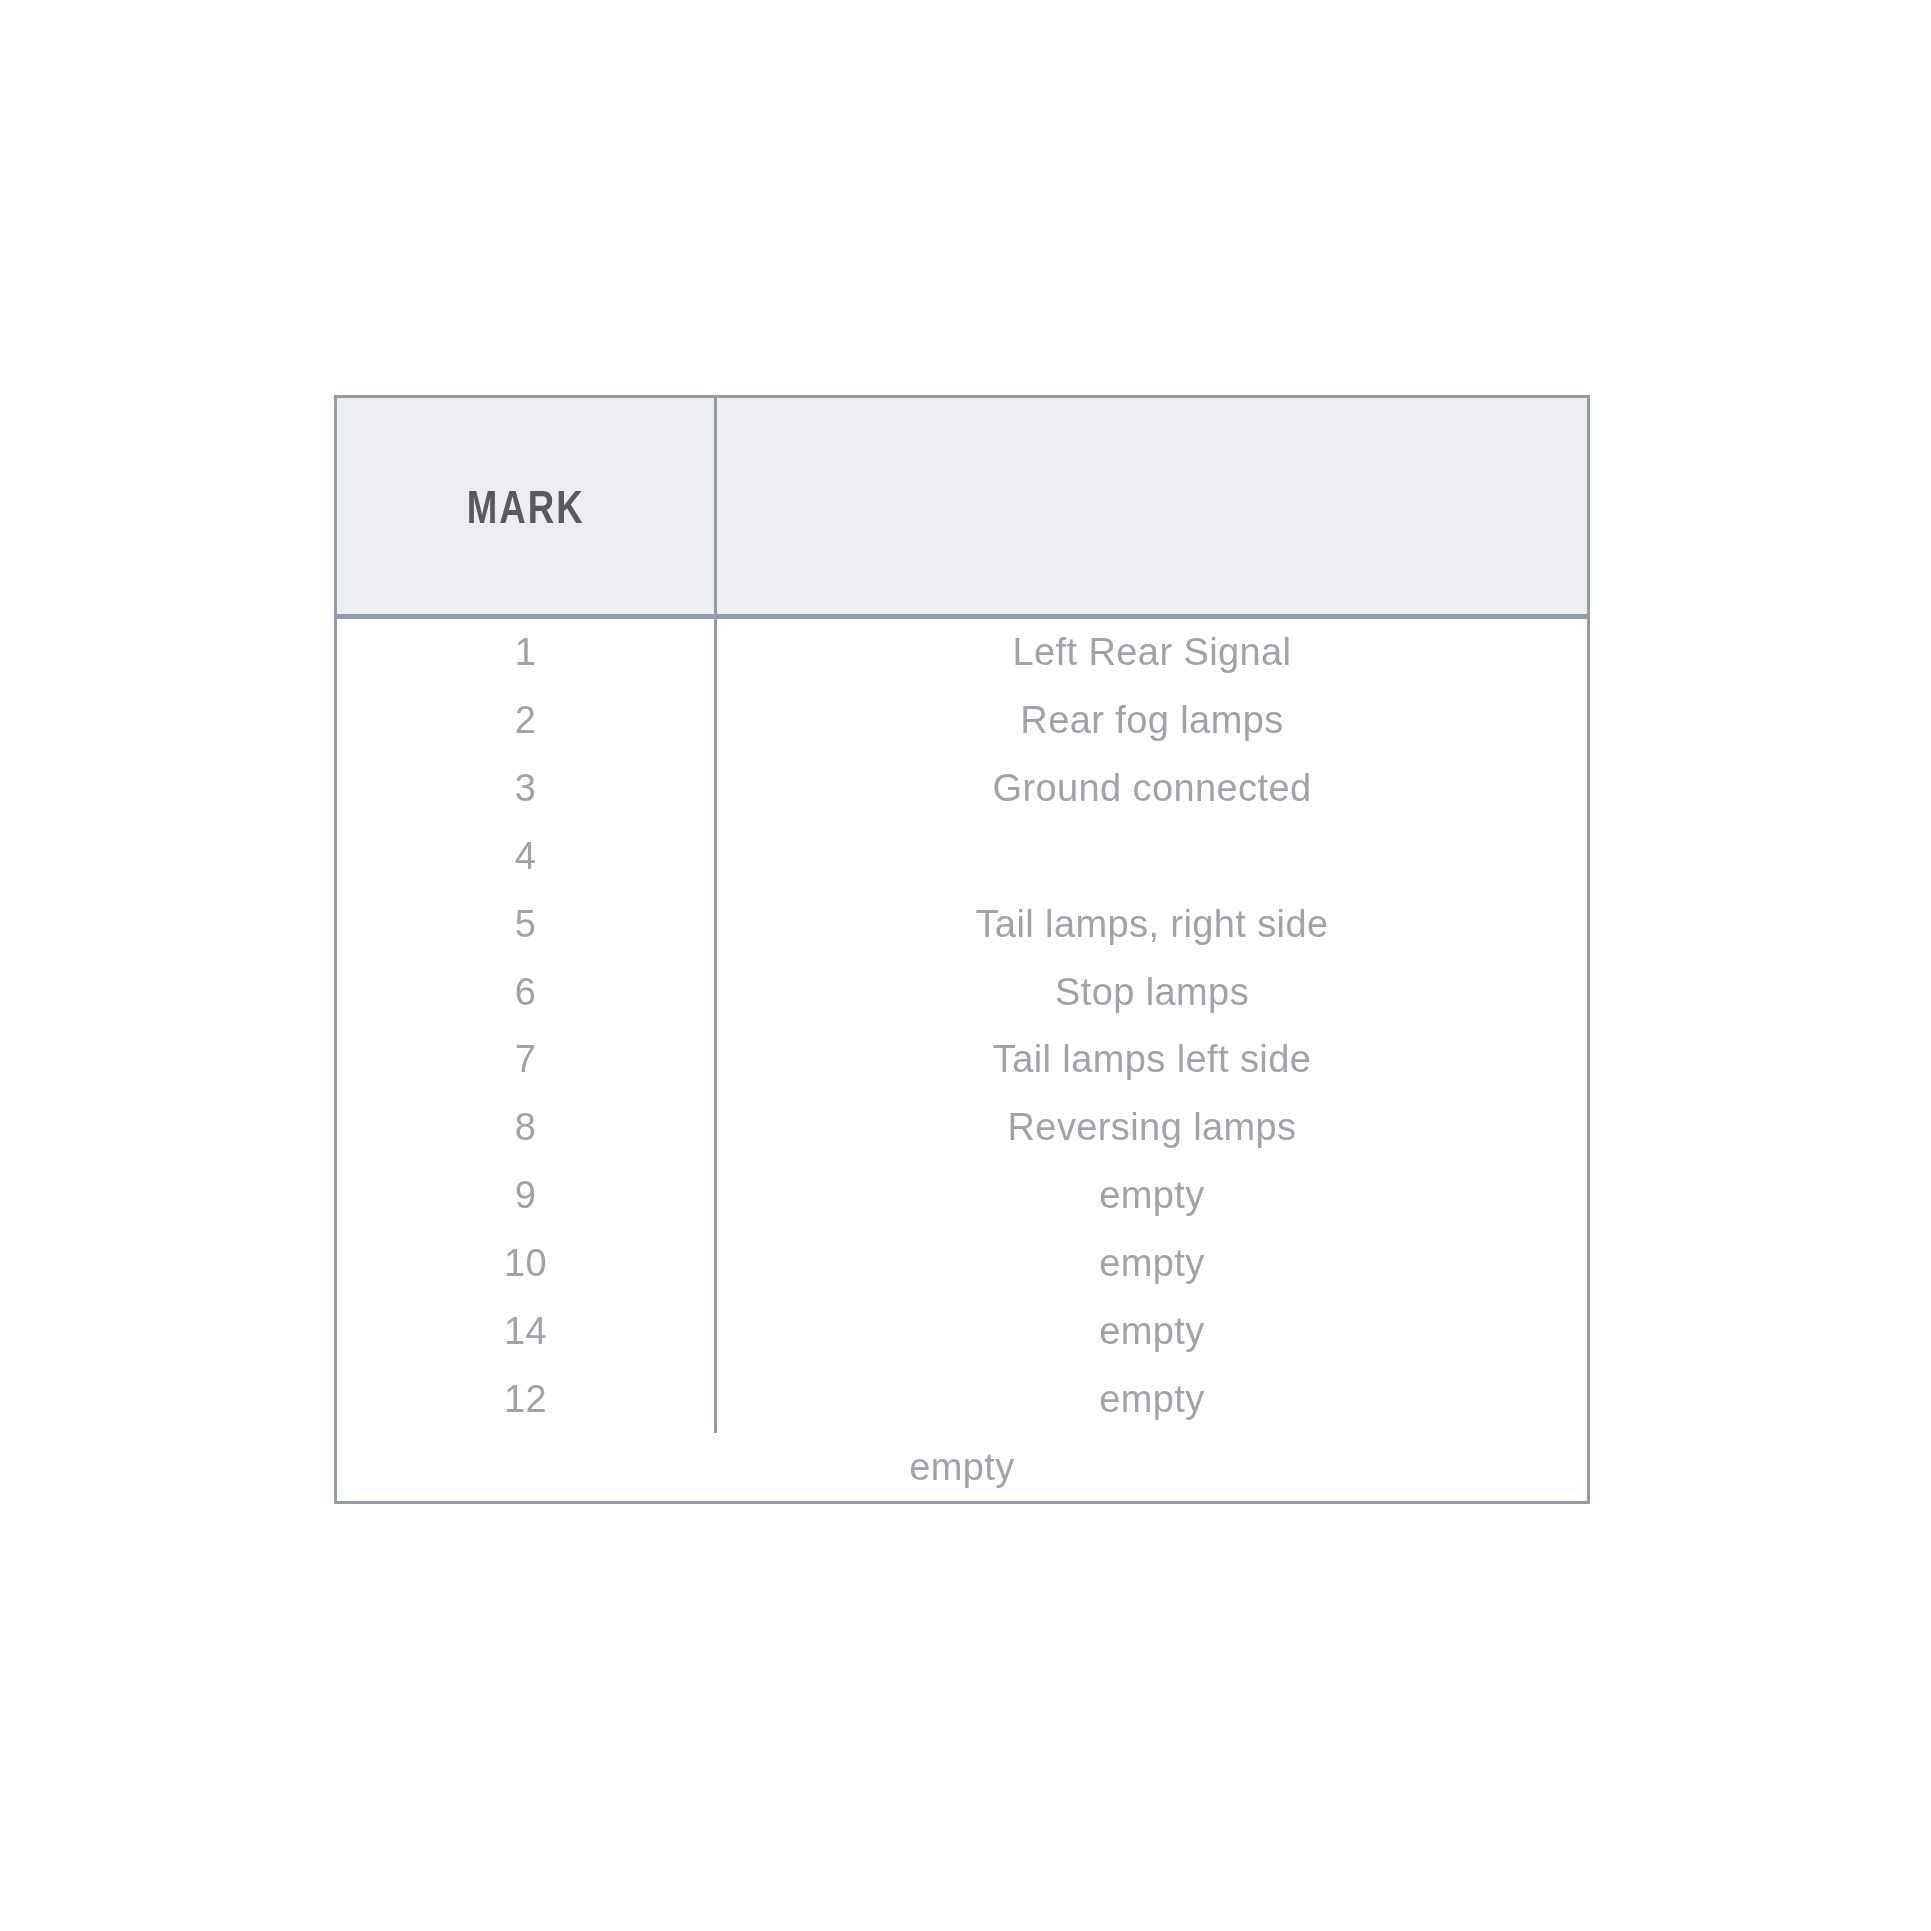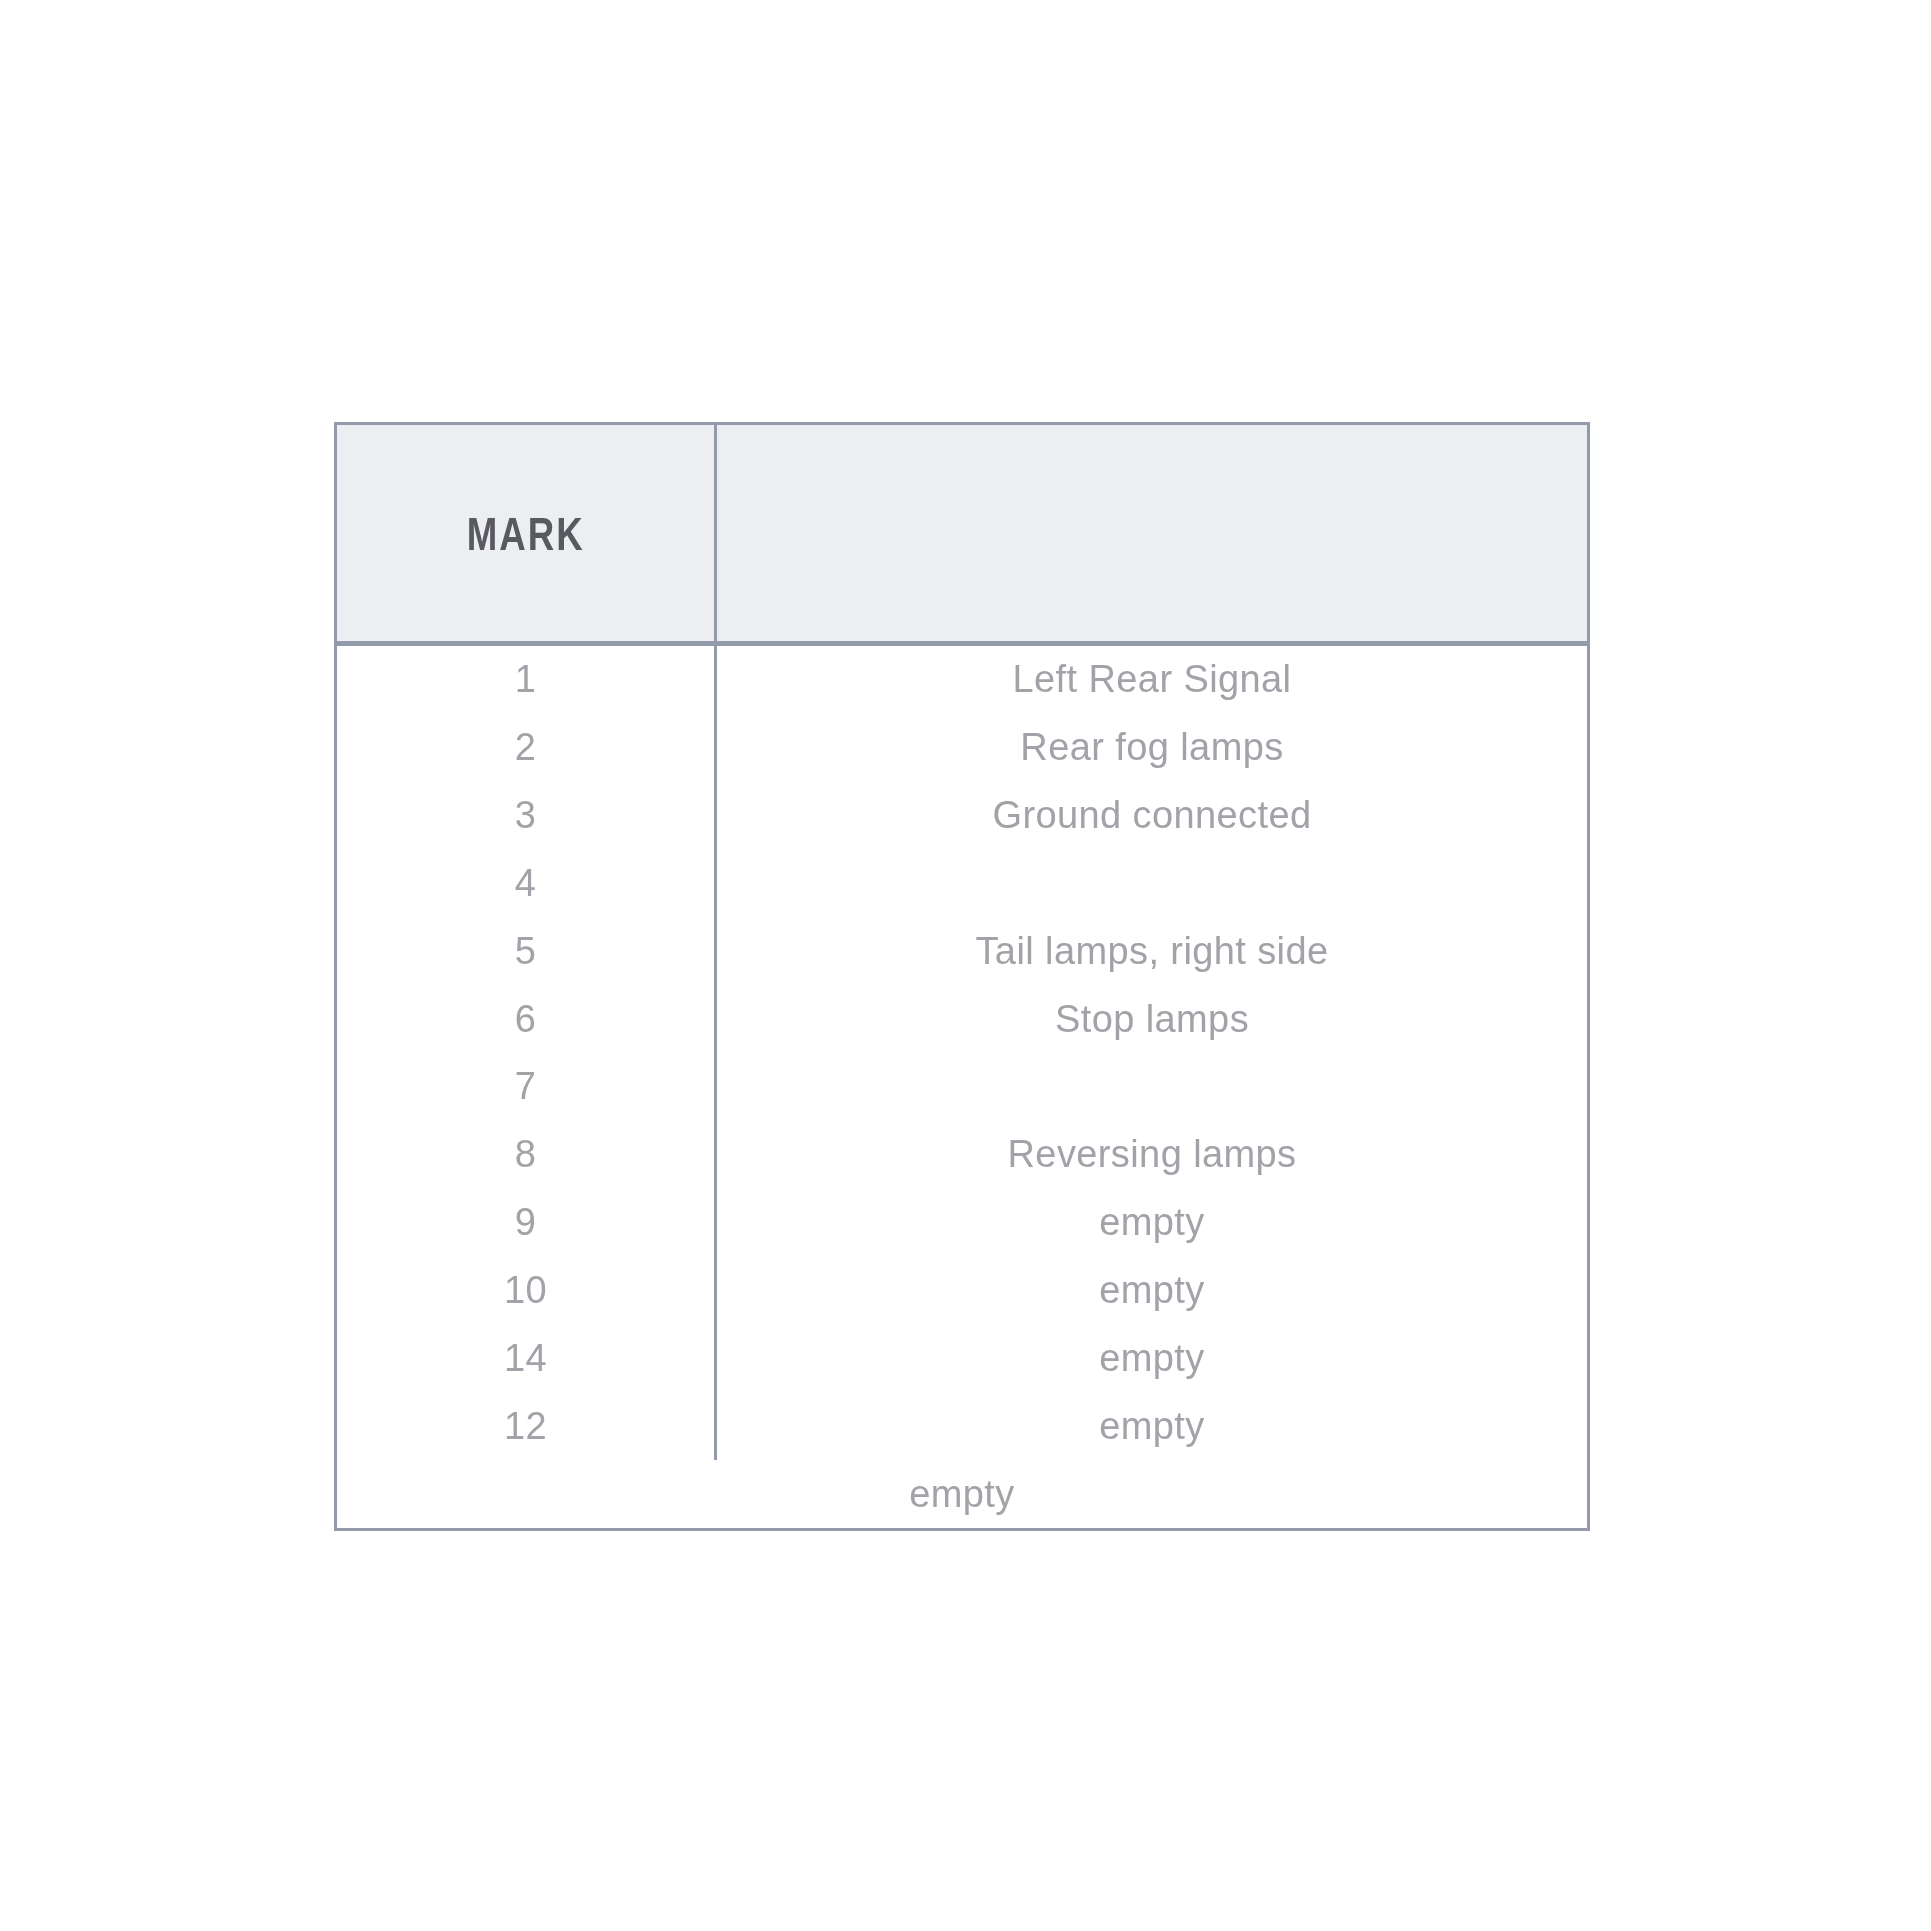--- a/index.html
+++ b/index.html
@@ -11,21 +11,21 @@
   .page {
     position: relative;
     width: 1931px;
     height: 1931px;
     background: #ffffff;
     overflow: hidden;
   }
   .pinout-table {
     position: absolute;
     left: 334px;
-    top: 422px;
+    top: 395px;
     width: 1256px;
     height: 1109px;
     box-sizing: border-box;
     border: 3.5px solid var(--border-color, #939baa);
     display: flex;
     flex-direction: column;
     background: #ffffff;
   }
   .thead {
     height: 216px;
@@ -112,20 +112,21 @@
     <div class="td col-func">Tail lamps, right side</div>
   </div>
 
   <div class="trow">
     <div class="td col-mark">6</div>
     <div class="td col-func">Stop lamps</div>
   </div>
 
   <div class="trow">
     <div class="td col-mark">7</div>
+    <div class="td col-func">Tail lamps left side</div>
   </div>
 
   <div class="trow">
     <div class="td col-mark">8</div>
     <div class="td col-func">Reversing lamps</div>
   </div>
 
   <div class="trow">
     <div class="td col-mark">9</div>
     <div class="td col-func">empty</div>

